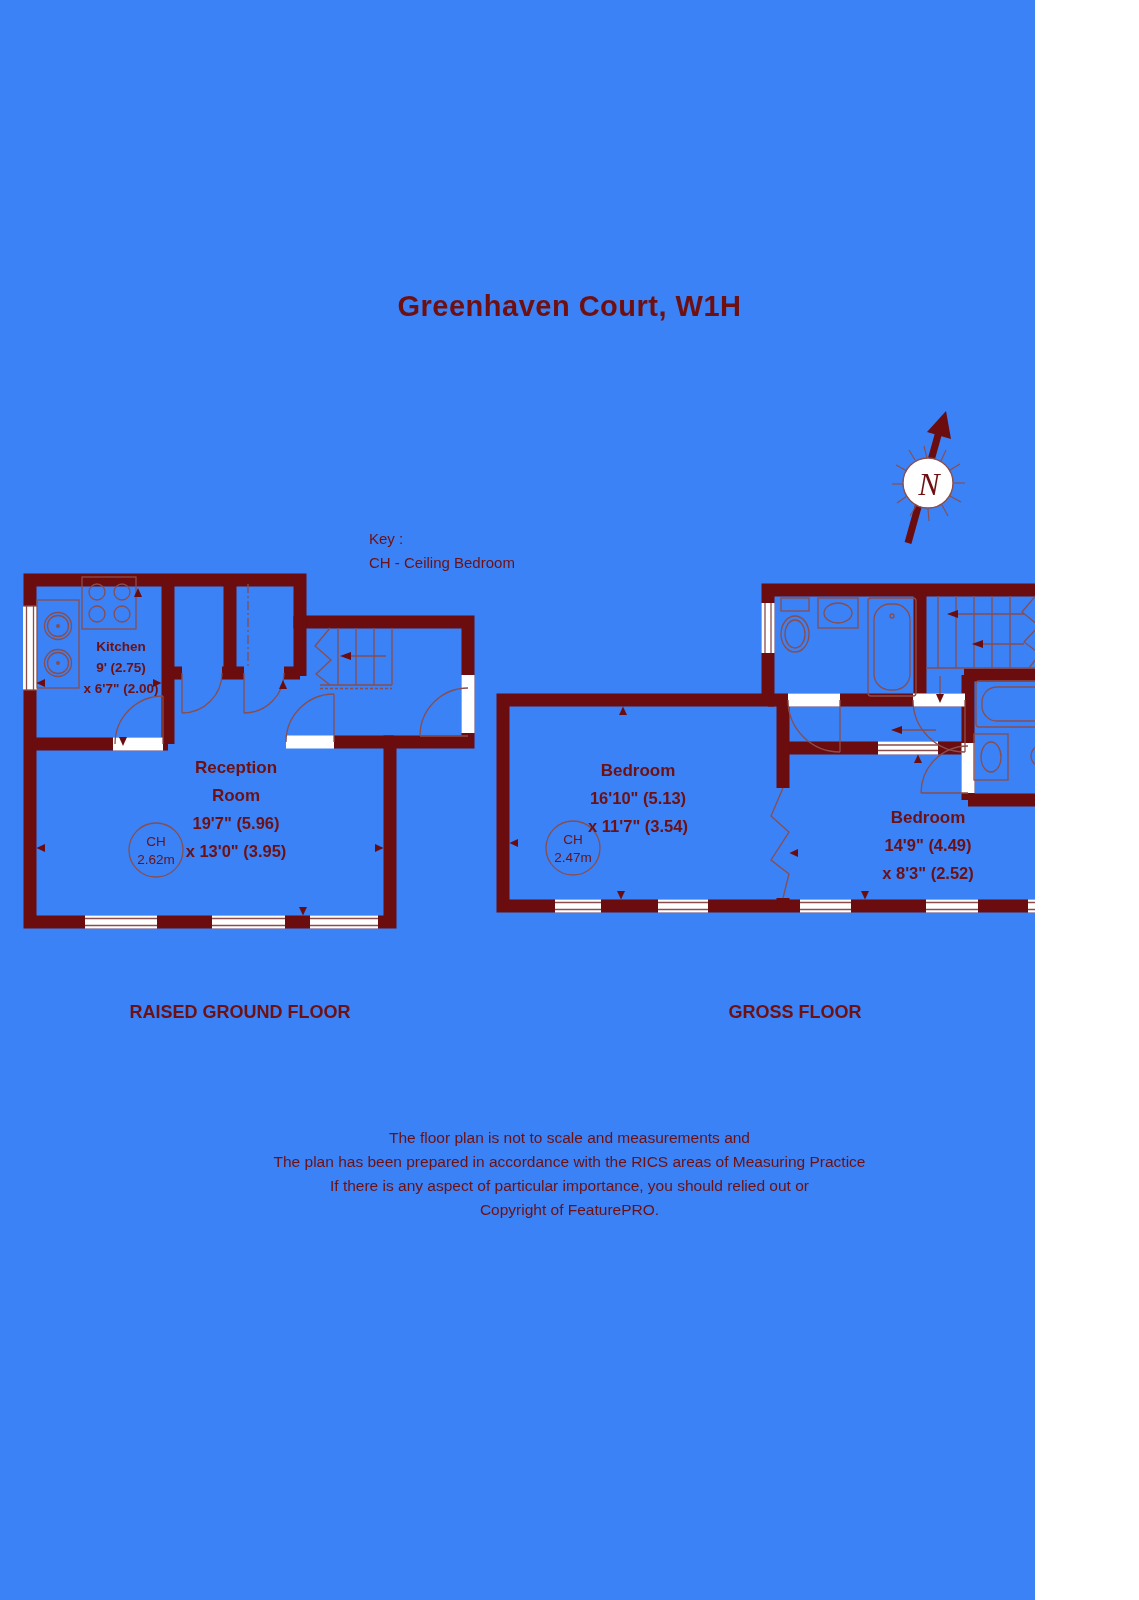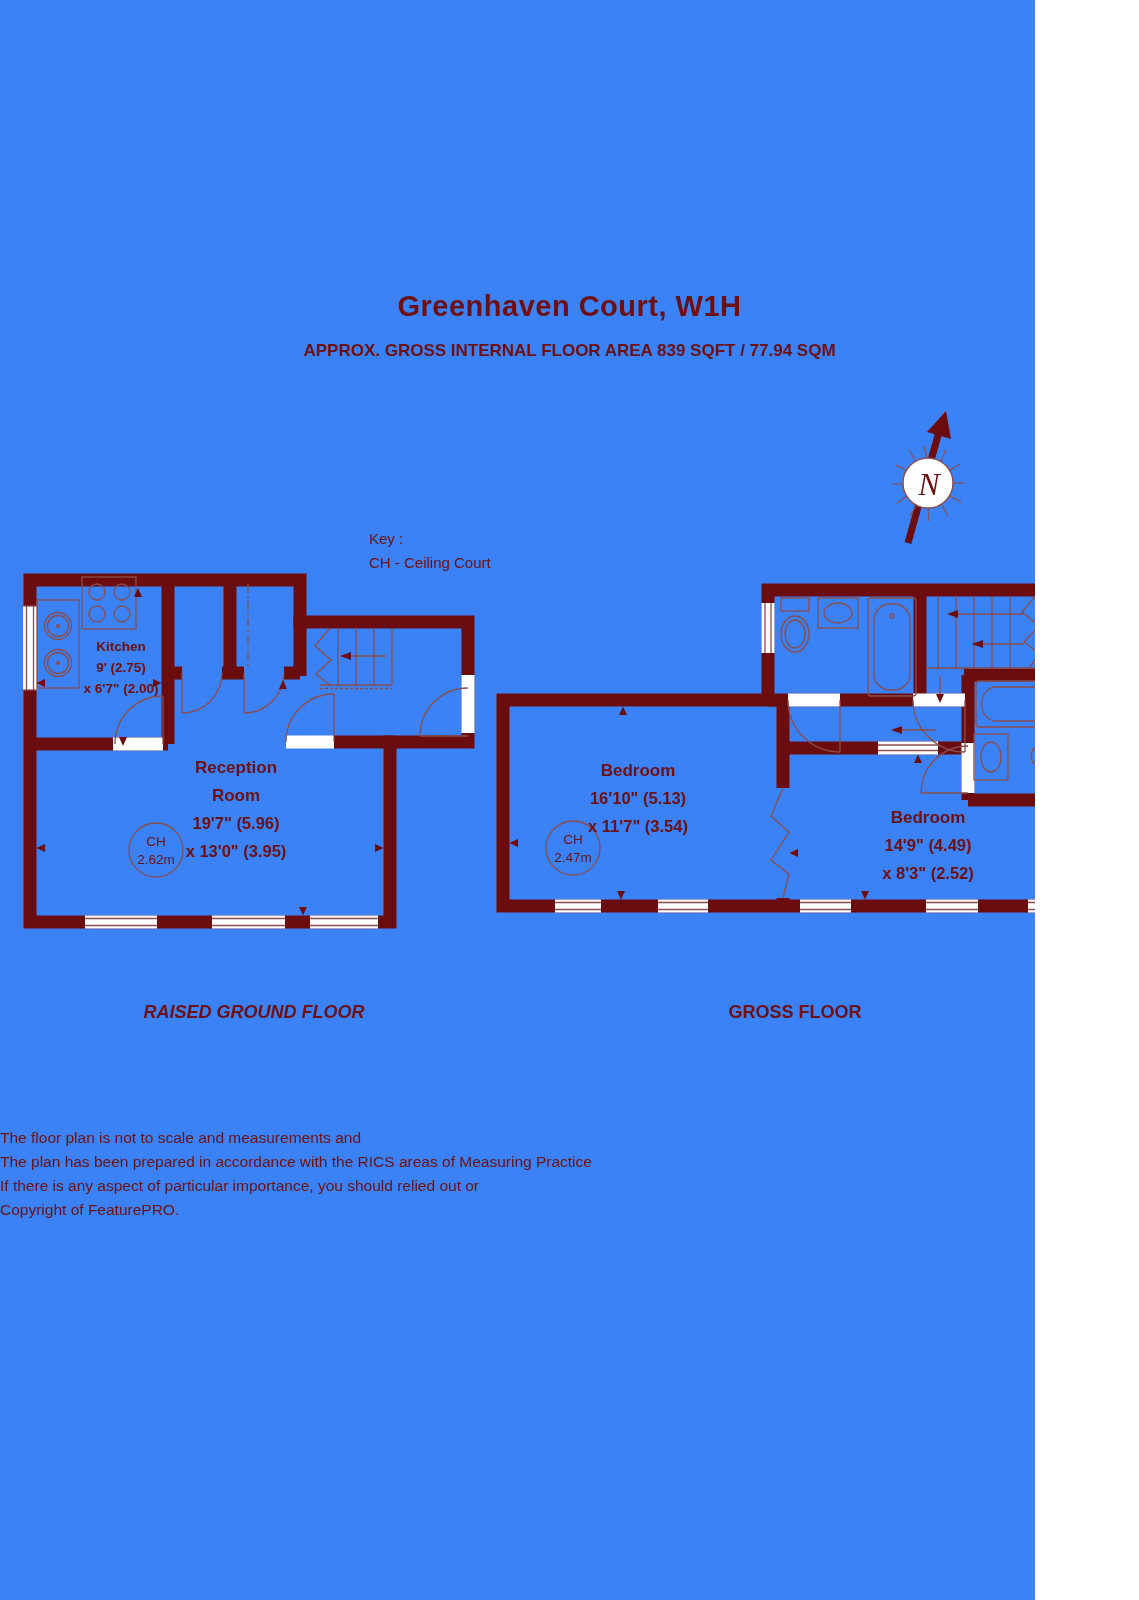--- a/index.html
+++ b/index.html
@@ -3,42 +3,41 @@
 <meta charset="utf-8">
 <style>
   html,body{margin:0;padding:0;background:#ffffff;}
   .page{position:relative;width:1035px;height:1600px;background:#3b82f6;overflow:hidden;
         font-family:"Liberation Sans",sans-serif;color:#6e1012;}
   .abs{position:absolute;}
   .title{top:290px;left:0;width:1139px;text-align:center;font-size:29px;font-weight:bold;letter-spacing:0.5px;}
   .subtitle{top:341px;left:0;width:1139px;text-align:center;font-size:17px;font-weight:bold;}
   .keyblock{top:527px;left:340px;font-size:15px;line-height:24px;margin-left:29px;}
   .floorlabel{top:1002px;font-size:18px;font-weight:bold;text-align:center;}
-  .gf-label{left:54px;width:400px;font-style:italic;}
+  .gf-label{left:40px;width:400px;}
   .ff-label{left:645px;width:300px;}
-  .disclaimer{top:1126px;left:0;width:1139px;font-size:15.5px;line-height:24px;}
+  .disclaimer{top:1126px;left:0;width:1139px;text-align:center;font-size:15.5px;line-height:24px;}
   svg{display:block;}
   .wall{stroke:#6b0c0e;stroke-width:13;fill:none;}
   .opening{fill:#ffffff;stroke:none;}
   .thin{stroke:#8a4d4d;stroke-width:1.3;fill:none;}
   .thin2{stroke:#8a4d4d;stroke-width:1.1;fill:none;}
   .marker{fill:#6b0c0e;stroke:none;}
   .roomname{font-family:"Liberation Sans",sans-serif;font-weight:bold;font-size:17px;fill:#6e1012;text-anchor:middle;}
   .roomdim{font-family:"Liberation Sans",sans-serif;font-weight:bold;font-size:16.5px;fill:#6e1012;text-anchor:middle;}
   .kitname{font-family:"Liberation Sans",sans-serif;font-weight:bold;font-size:13.5px;fill:#6e1012;text-anchor:middle;}
   .chtext{font-family:"Liberation Sans",sans-serif;font-size:13.5px;fill:#6e1012;text-anchor:middle;}
   .ntext{font-family:"Liberation Serif",serif;font-style:italic;font-size:32px;fill:#6e1012;text-anchor:middle;}
 </style>
 </head>
 <body>
 
 <div class="page">
 
   <div class="abs title">Greenhaven Court, W1H</div>
-  <div class="abs subtitle">APPROX. GROSS INTERNAL FLOOR AREA 839 SQFT / 77.94 SQM</div>
 
   <svg class="abs" style="left:872px;top:398px;" width="120" height="155" viewBox="0 0 120 155">
     <g>
       <line x1="36" y1="145" x2="68" y2="30" stroke="#6b0c0e" stroke-width="7"></line>
       <polygon points="74,13 79,41 55,34" fill="#6b0c0e"></polygon>
     </g>
     <g>
       <g class="thin2">
         <line x1="52" y1="48" x2="55" y2="60"></line>
           <line x1="74" y1="52" x2="69" y2="63"></line>
@@ -53,21 +52,21 @@
         <line x1="24" y1="67" x2="35" y2="73"></line>
           <line x1="37" y1="52" x2="43" y2="62"></line>
       </g>
       <circle cx="56" cy="85" r="25" fill="#ffffff" stroke="#8a4d4d" stroke-width="1.4"></circle>
       <text class="ntext" x="57" y="97">N</text>
     </g>
   </svg>
 
   <div class="abs keyblock">
     <div>Key :</div>
-    <div>CH - Ceiling Court</div>
+    <div>CH - Ceiling Bedroom</div>
   </div>
 
   <svg class="abs" style="left:18px;top:550px;" width="460" height="385" viewBox="0 0 460 385">
     <g class="wall">
       <path d="M 12 30 H 282 V 72 H 450 V 192 H 372 V 372 H 12 Z"></path>
       <line x1="150" y1="30" x2="150" y2="194"></line>
       <line x1="12" y1="194" x2="150" y2="194"></line>
       <line x1="212" y1="30" x2="212" y2="123"></line>
       <line x1="282" y1="66" x2="282" y2="126"></line>
       <line x1="150" y1="123" x2="164" y2="123"></line>

